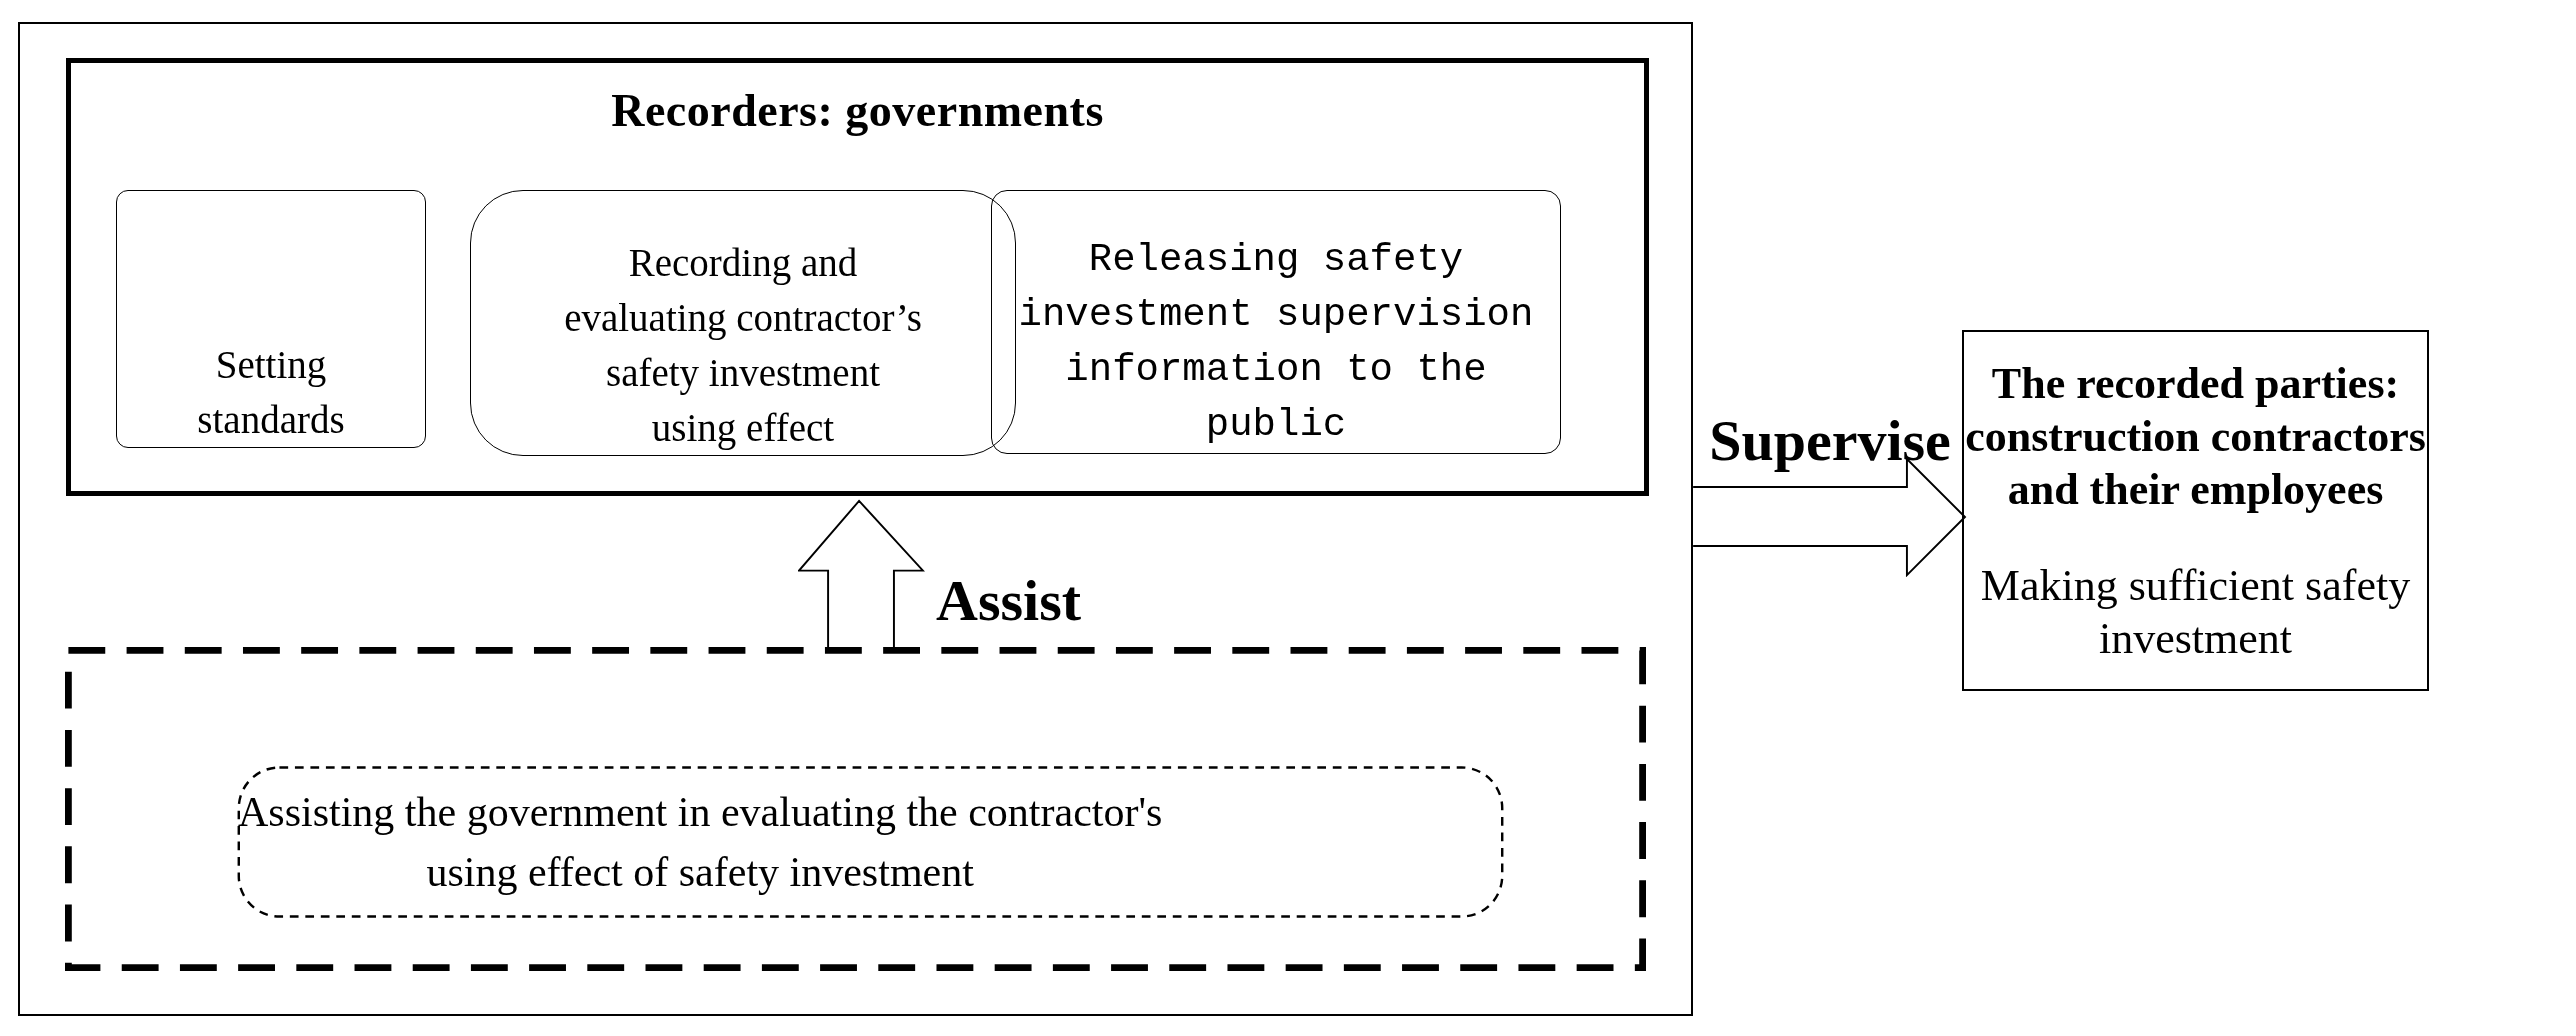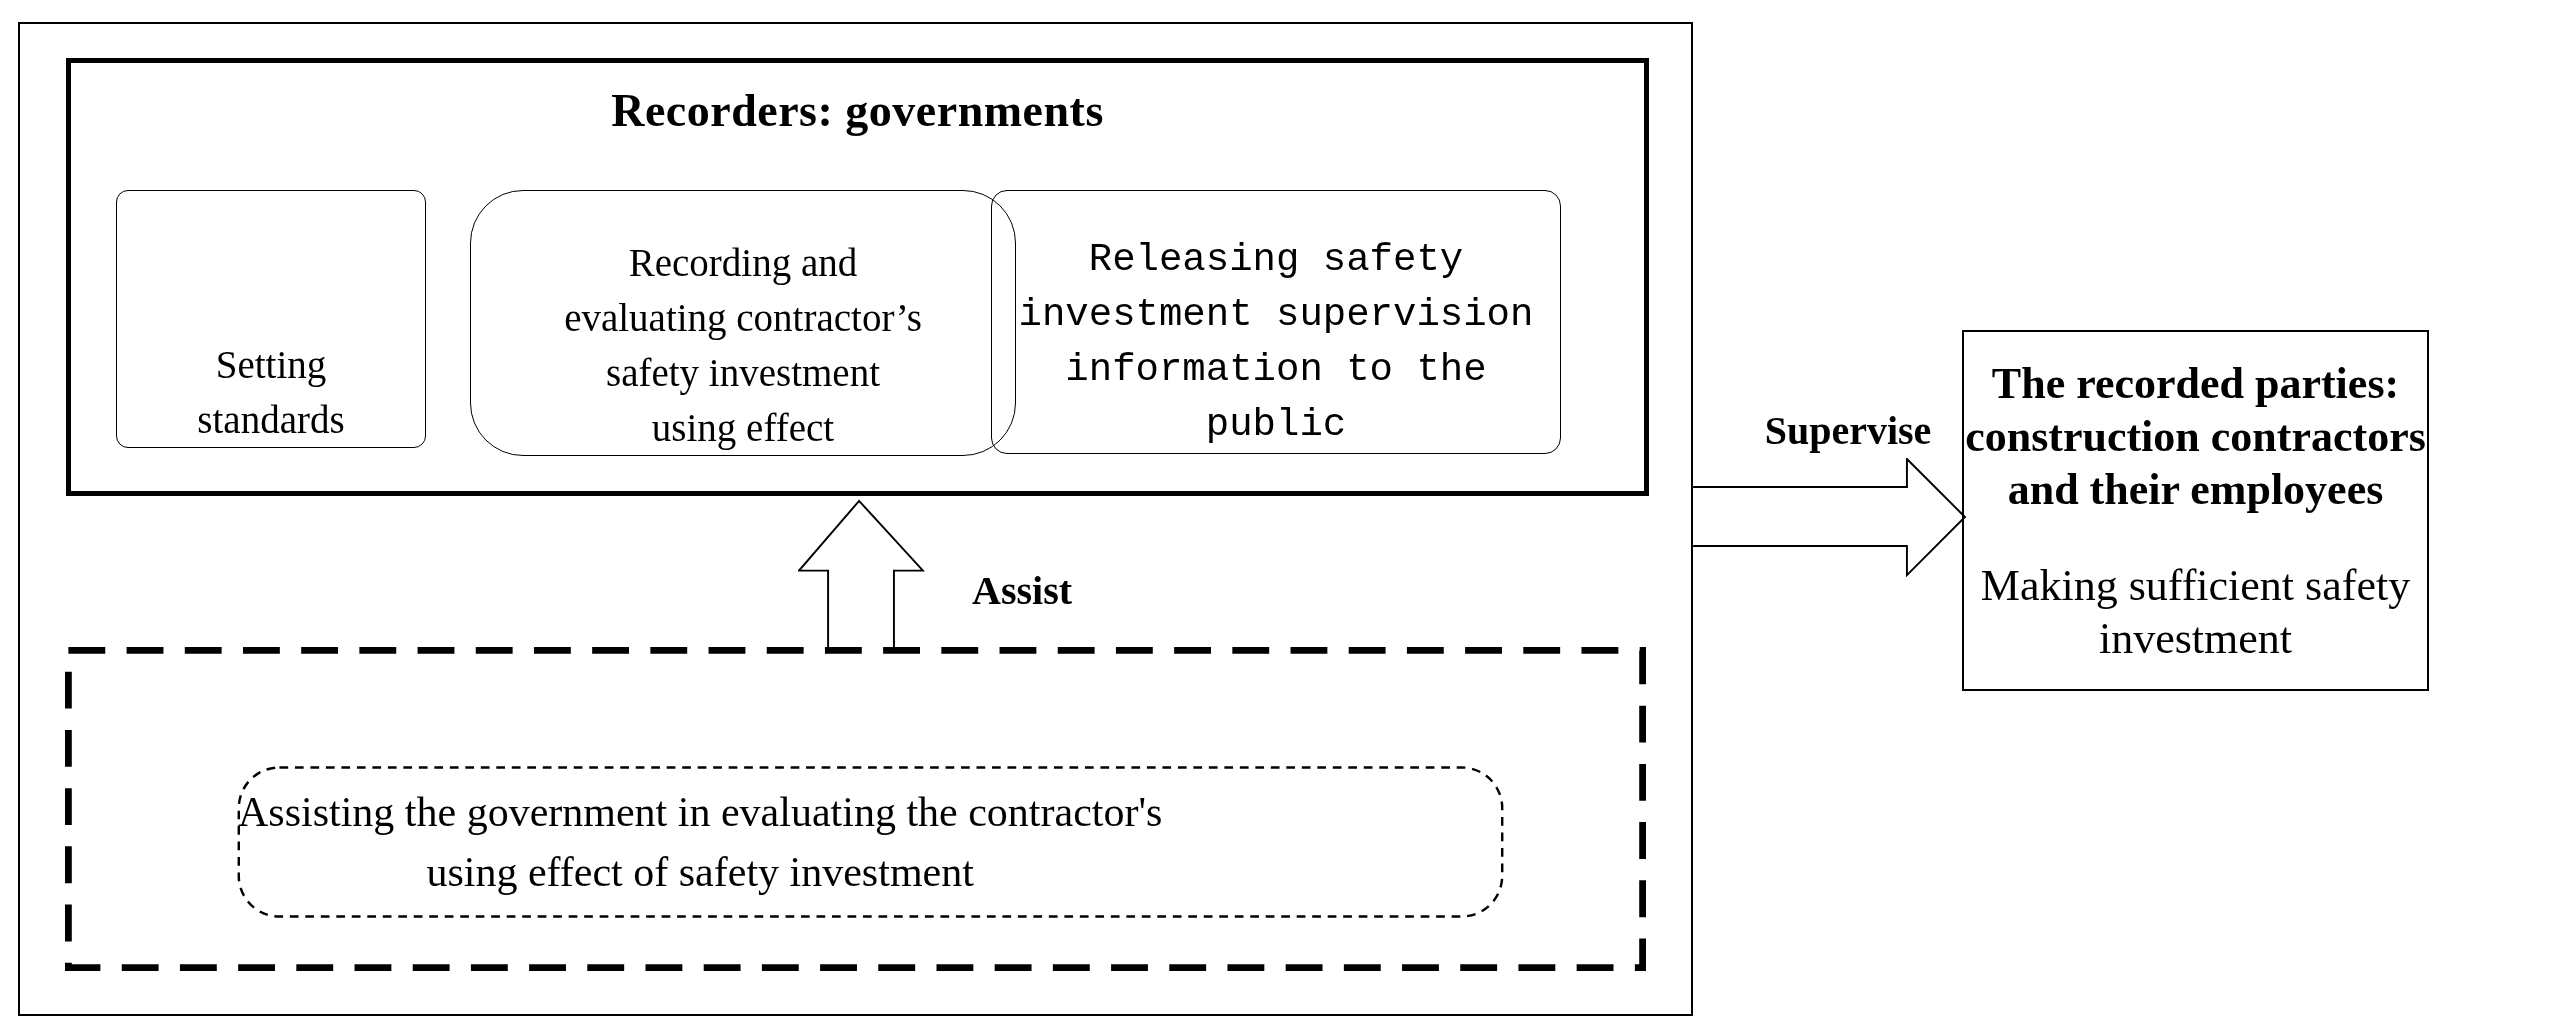--- a/index.html
+++ b/index.html
@@ -42,21 +42,21 @@
     text-align: center;
     font-size: 39px; line-height: 55px;
     white-space: nowrap;
   }
   .fn-box-1 { left: 45px;  top: 127px; width: 308px; height: 256px; border-radius: 12px; }
   .fn-box-2 { left: 399px; top: 127px; width: 544px; height: 264px; border-radius: 53px; }
   .fn-box-3 { left: 920px; top: 127px; width: 568px; height: 262px; border-radius: 16px; font-family: Liberation Mono, monospace; }
 
   
   .arrow-label {
-    font-size: 40px; font-weight: bold; white-space: nowrap; padding-left: 36px;
+    font-size: 58px; font-weight: bold; white-space: nowrap;
   }
   .assist-label { left: 936px; top: 567px; }
   .supervise-label {
     left: 1693px; top: 407px; width: 274px; text-align: center;
   }
 
   
   .assistant-heading {
     left: 68px; top: 680px; width: 1575px;
     text-align: center; white-space: nowrap;

